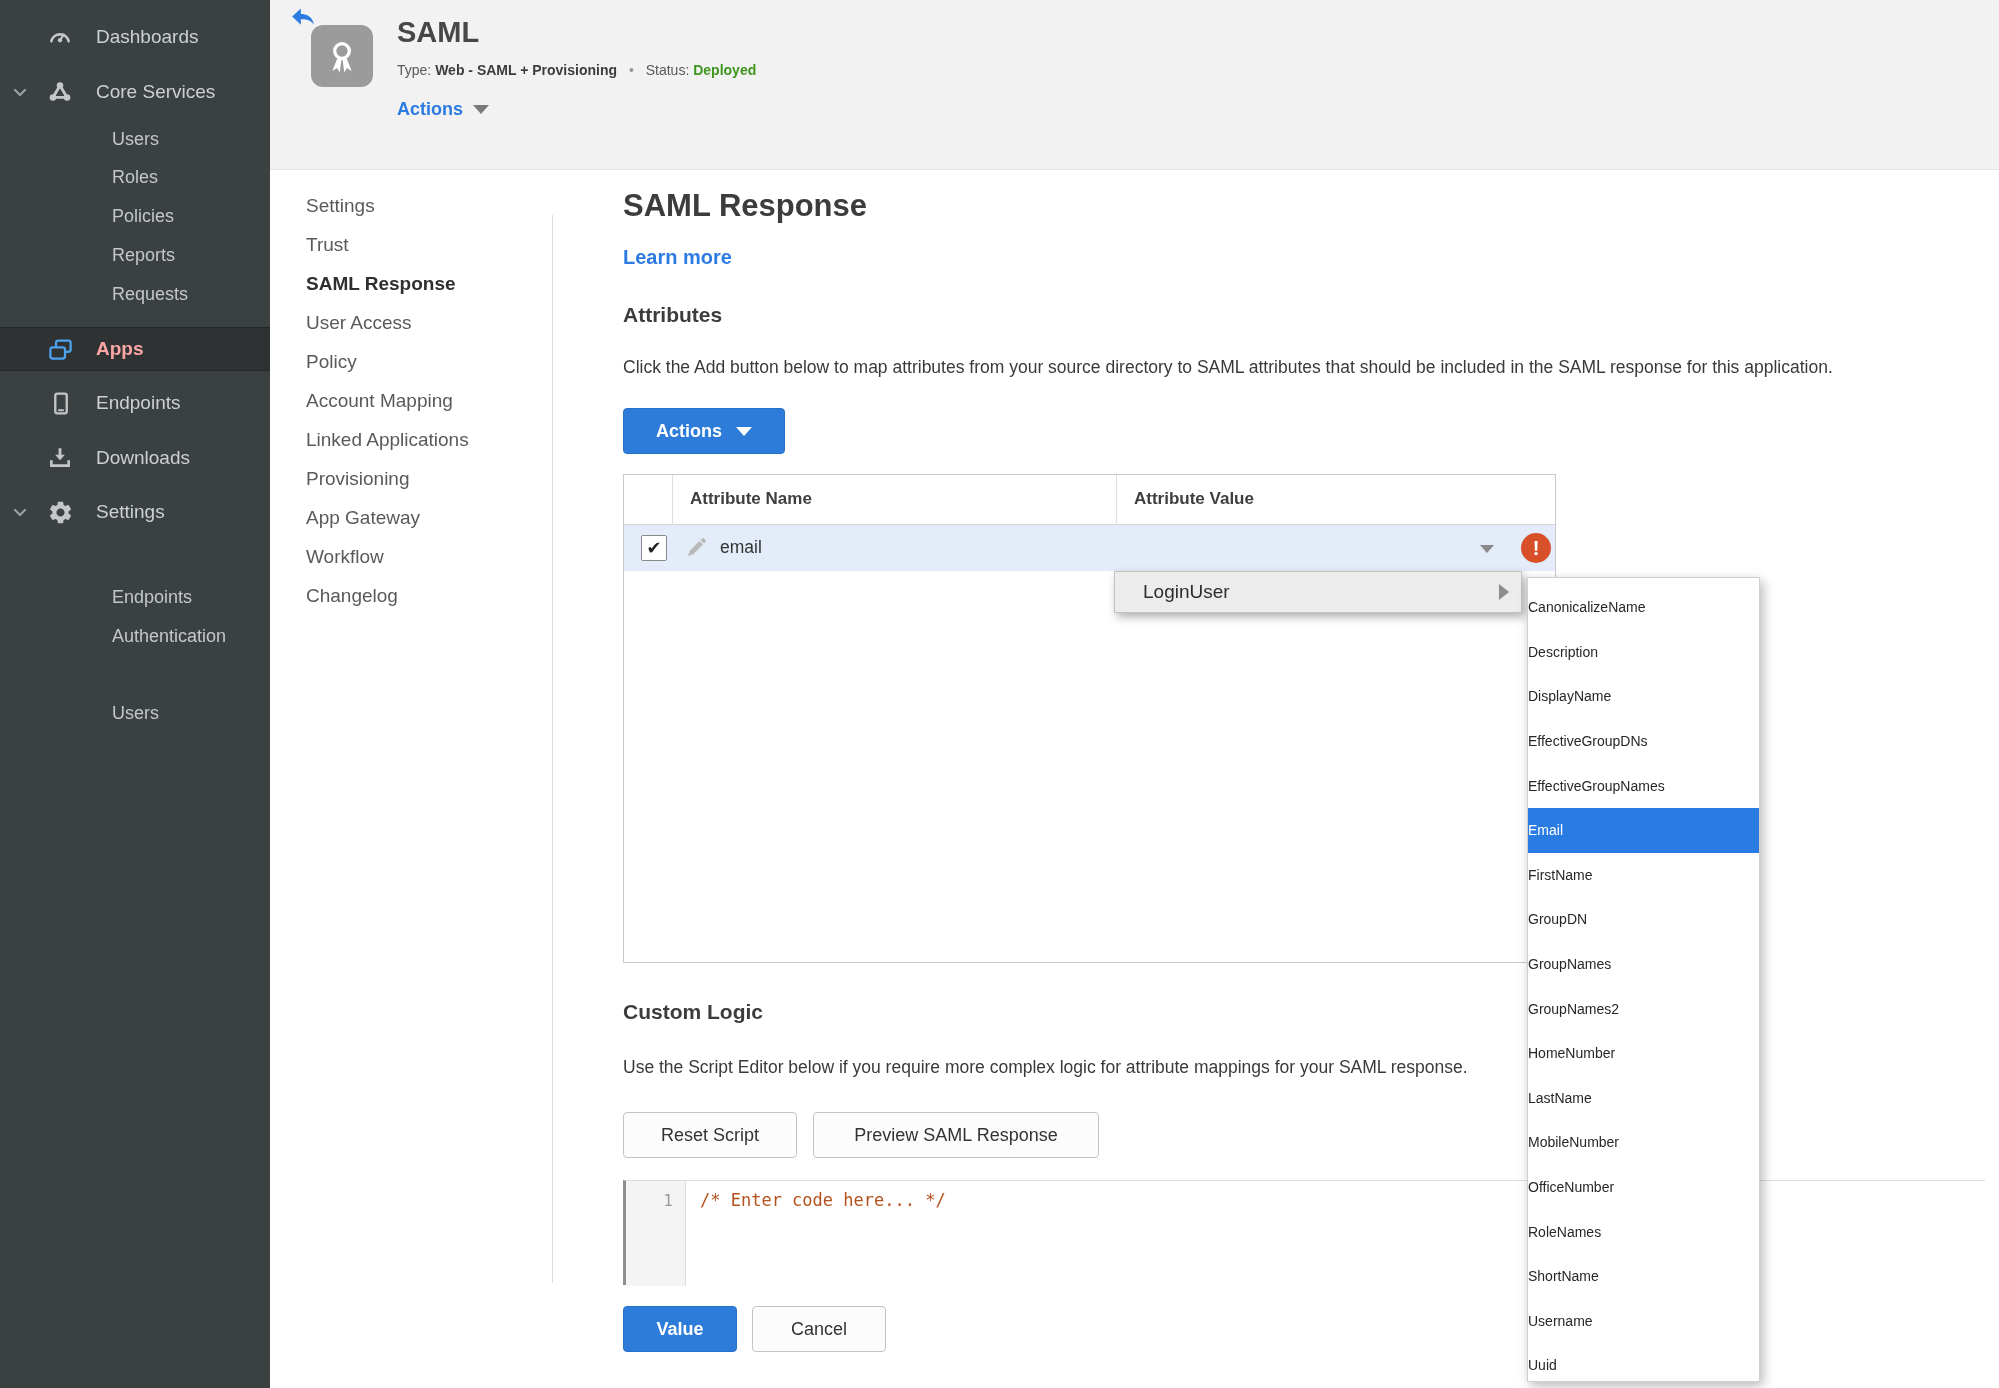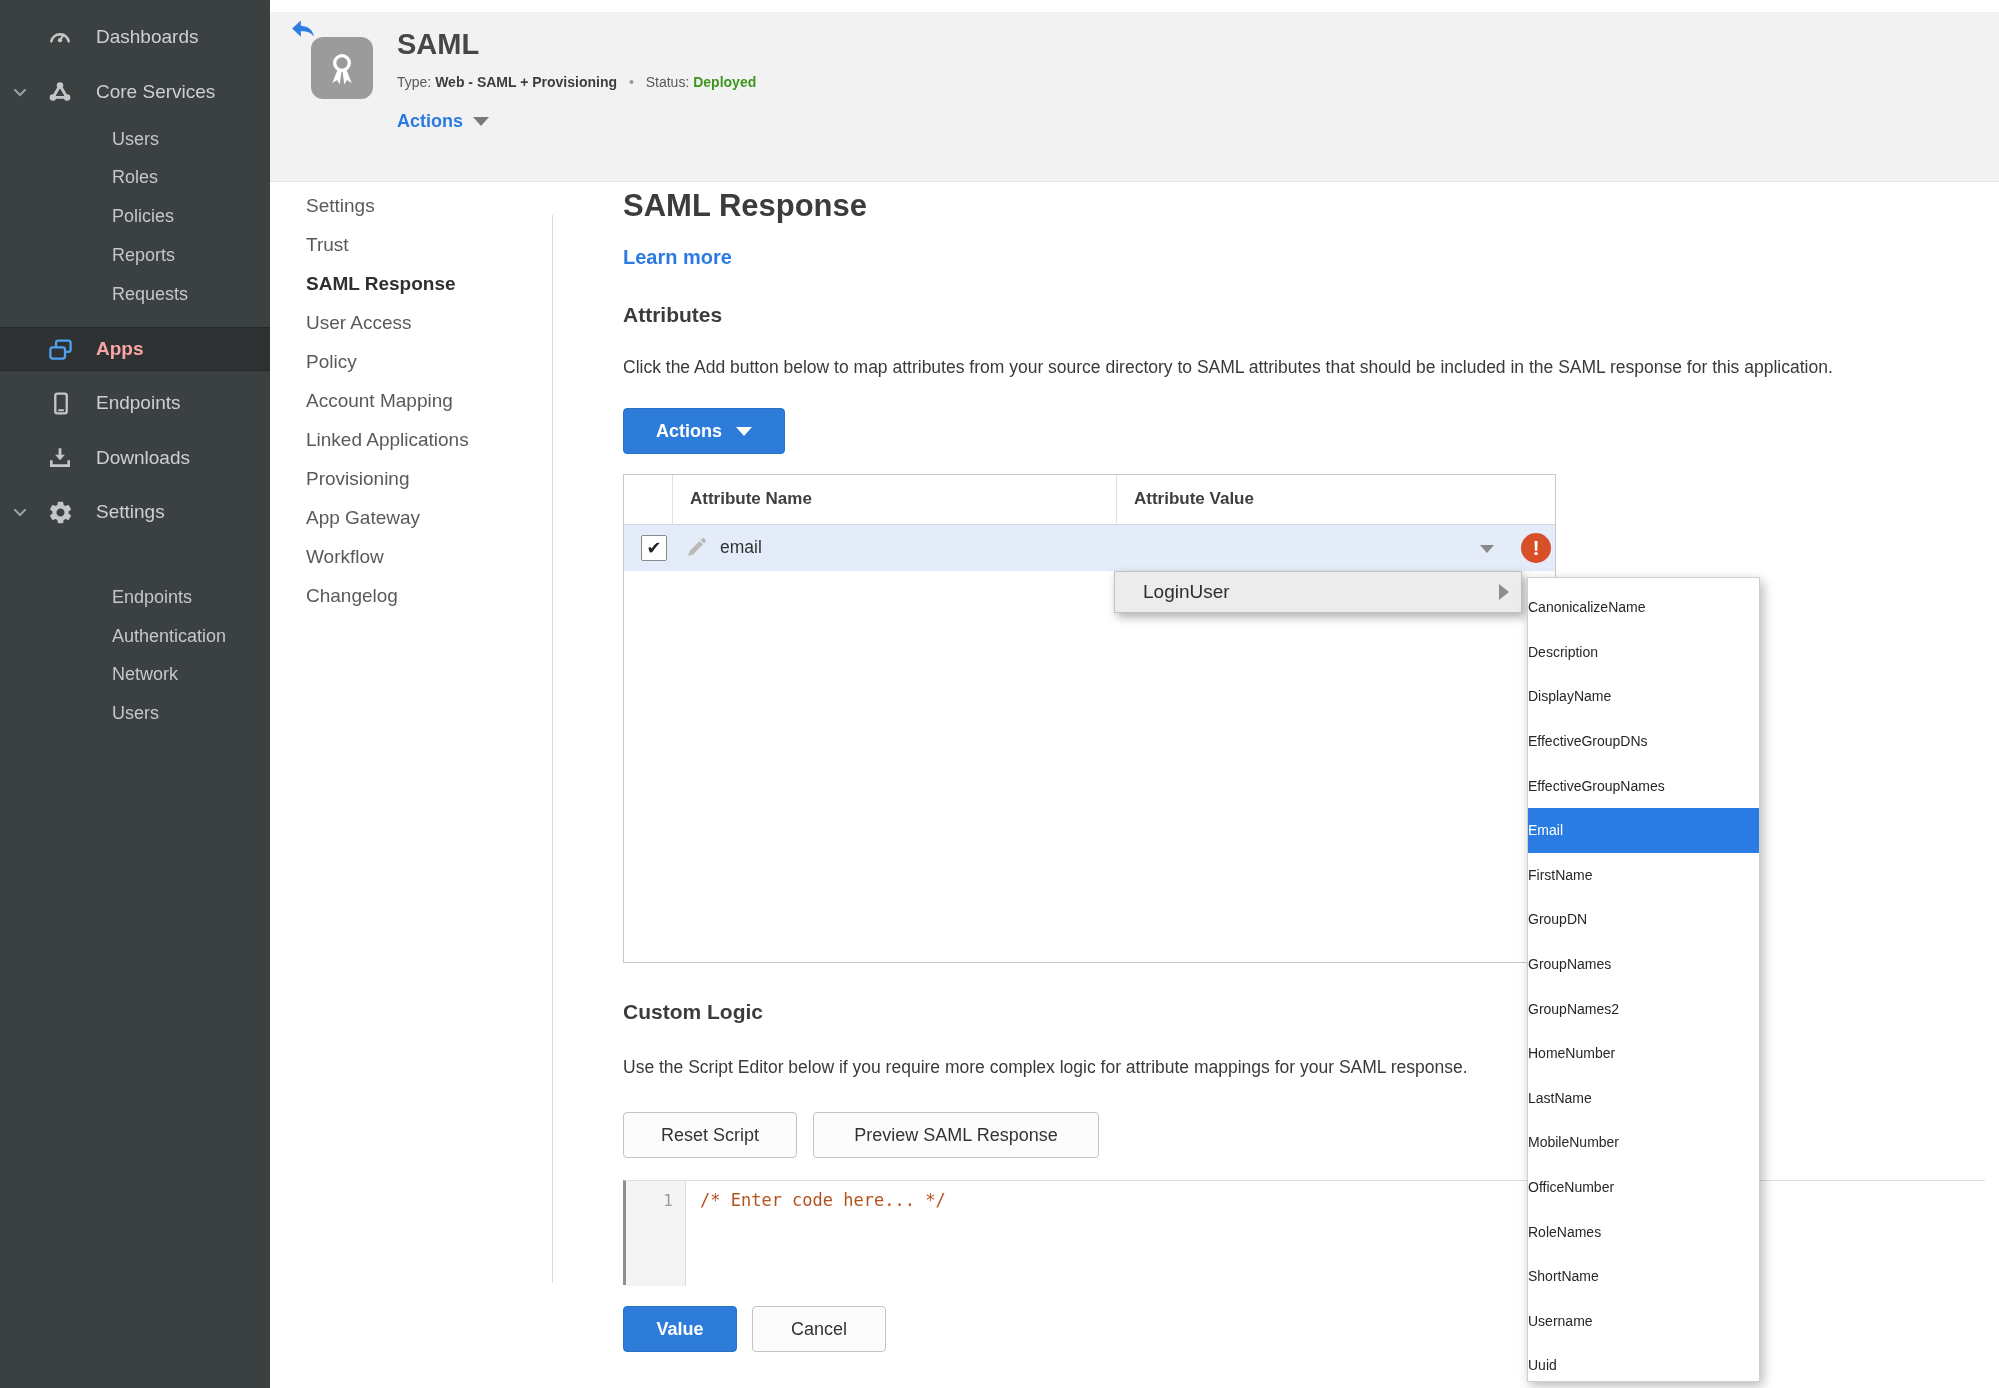--- a/index.html
+++ b/index.html
@@ -15,21 +15,21 @@
   .srow { position:absolute; left:0; width:270px; height:42px; display:flex; align-items:center; cursor:pointer; }
   .srow .chev { position:absolute; left:12px; width:16px; height:16px; }
   .srow .sicon { position:absolute; left:46px; width:28px; height:28px; display:flex; align-items:center; justify-content:center; }
   .srow .slabel { position:absolute; left:96px; font-size:19px; color:#ccd0d0; white-space:nowrap; }
   .srow.child .slabel { left:112px; font-size:18px; color:#c3c7c7; }
   .srow.selected { background:#2e3233; border-top:1px solid #23282a; border-bottom:1px solid #23282a; }
   .srow.selected .slabel { color:#fca5a5; font-weight:bold; }
   svg.g { display:block; }
 
   
-  .header { position:absolute; left:270px; top:0; width:1729px; height:170px; background:#f2f2f2; border-bottom:1px solid #e6e6e6; z-index:5;margin-top:12px; }
+  .header { position:absolute; left:270px; top:0; width:1729px; height:170px; background:#f2f2f2; border-bottom:1px solid #e6e6e6; z-index:5; }
   .back-btn { position:absolute; left:20px; top:5px; width:26px; height:22px; cursor:pointer; }
   .app-badge { position:absolute; left:41px; top:25px; width:62px; height:62px; background:#9b9b9b; border-radius:12px; display:flex; align-items:center; justify-content:center; }
   .app-title { position:absolute; left:127px; top:16px; font-size:29px; font-weight:bold; color:#474747; }
   .type-line { position:absolute; left:127px; top:62px; font-size:14px; color:#5a5a5a; white-space:nowrap; }
   .type-line b { color:#3d3d3d; }
   .type-line .dot { color:#999; margin:0 8px; }
   .type-line .deployed { color:#3e961f; font-weight:bold; }
   .hdr-actions { position:absolute; left:127px; top:99px; font-size:18px; font-weight:bold; color:#2c7be2; cursor:pointer; display:flex; align-items:center; }
   .caret-dn { width:0; height:0; border-left:8px solid transparent; border-right:8px solid transparent; border-top:9px solid #7a7a7a; margin-left:10px; }
 
@@ -183,23 +183,20 @@
         </svg>
     </span>
     <span class="slabel">Settings</span>
   </div>
 
   <div class="srow child" style="top:576px;">
       <span class="slabel">Endpoints</span>
     </div>
   <div class="srow child" style="top:615px;">
       <span class="slabel">Authentication</span>
-    </div>
-  <div class="srow child" style="top:653px;">
-      <span class="slabel">Network</span>
     </div>
   <div class="srow child" style="top:692px;">
       <span class="slabel">Users</span>
     </div>
 </div>
 
 <div class="header">
   <span class="back-btn">
     <svg class="g" width="26" height="22" viewBox="0 0 24 20">
         <path d="M10 8 V3 L2 10.5 L10 18 V13 c6-.2 9.5 1.4 12 4.8 C21 12 17.5 8.6 10 8 Z" fill="#2d7ce2"></path>

